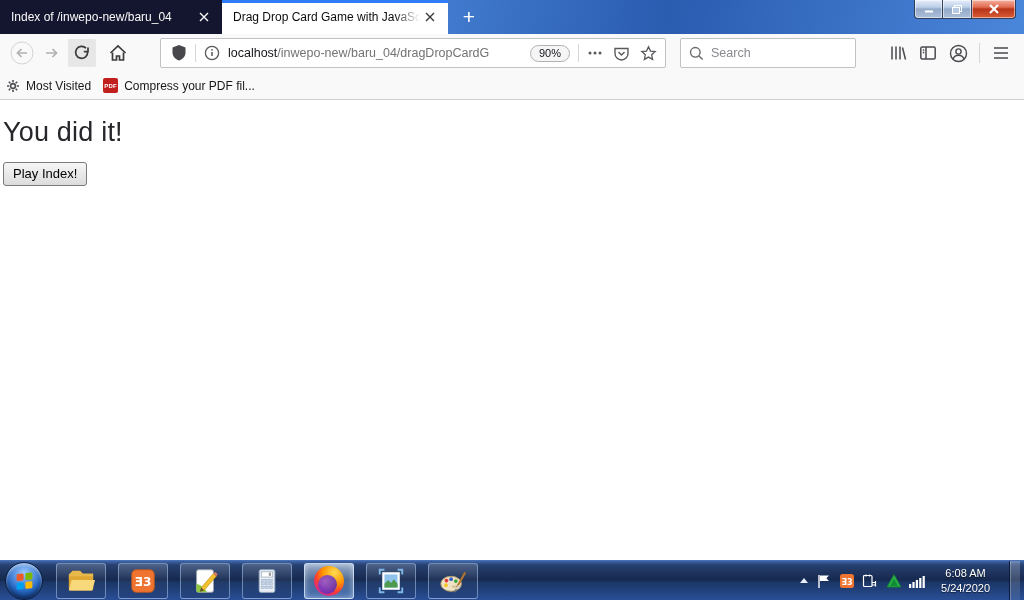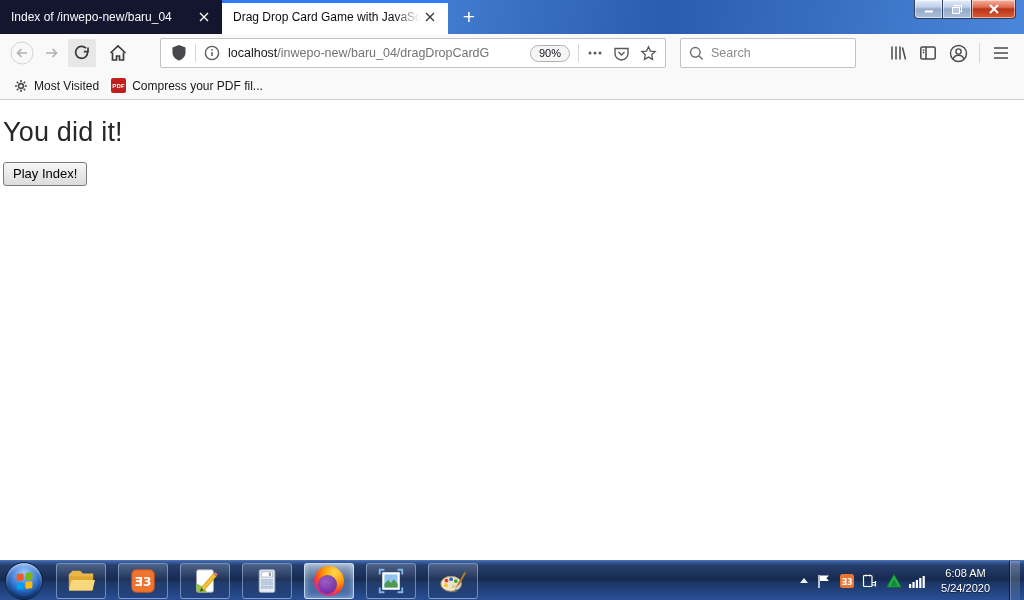--- a/index.html
+++ b/index.html
@@ -46,21 +46,21 @@
   .zoom-pill { flex:none; font-size:11px; color:#15141a; border:1px solid #b1b1b3; border-radius:10px;
     padding:1px 8px 2px; background:#f5f5f6; margin-left:4px;text-align:right; }
   .searchbar { margin-left:14px; width:176px; height:30px; background:#fff; border:1px solid #c1c1c6; border-radius:2px;
     display:flex; align-items:center; padding:0 6px 0 8px; }
   .searchbar input { border:none; outline:none; flex:1; min-width:0; font-size:12.5px; font-family:inherit; background:transparent; color:#000000; margin-left:7px; }
   .searchbar input::placeholder { color:#8a8a8e; }
   .toolbar-right { display:flex; align-items:center; margin-left:28px; }
   .toolbar-right .vsep { width:1px; height:20px; background:#d7d7db; margin:0 7px; }
 
   
-  .bookmarksbar { height:28px; background:#f9f9fa; border-bottom:1px solid #cfcfd4; display:flex; align-items:center; padding:0 8px; }
+  .bookmarksbar { height:28px; background:#f9f9fa; border-bottom:1px solid #cfcfd4; display:flex; align-items:center; padding:0 0; }
   .bookmark { display:flex; align-items:center; height:22px; padding:0 6px; border-radius:2px; font-size:12px; color:#18181a; }
   .bookmark .bicon { margin-right:6px; display:flex; }
   .ff-mini { width:14px; height:14px; border-radius:50%;
     background:radial-gradient(circle at 30% 30%, #ffe14d, #ff9400 45%, #ff2b8d 78%, #9059ff 100%); }
   .pdf-badge { width:15px; height:15px; background:var(--pdf-red); border-radius:2px; color:#fff; font-size:6px; font-weight:bold;
     display:flex; align-items:center; justify-content:center; letter-spacing:.2px; }
 
   
   .content { position:relative; height:459px; background:#fff; overflow:hidden; }
   .page-heading { font-size:27px; font-weight:400; color:#26262b; margin:17px 0 0 3px; letter-spacing:.2px; }

